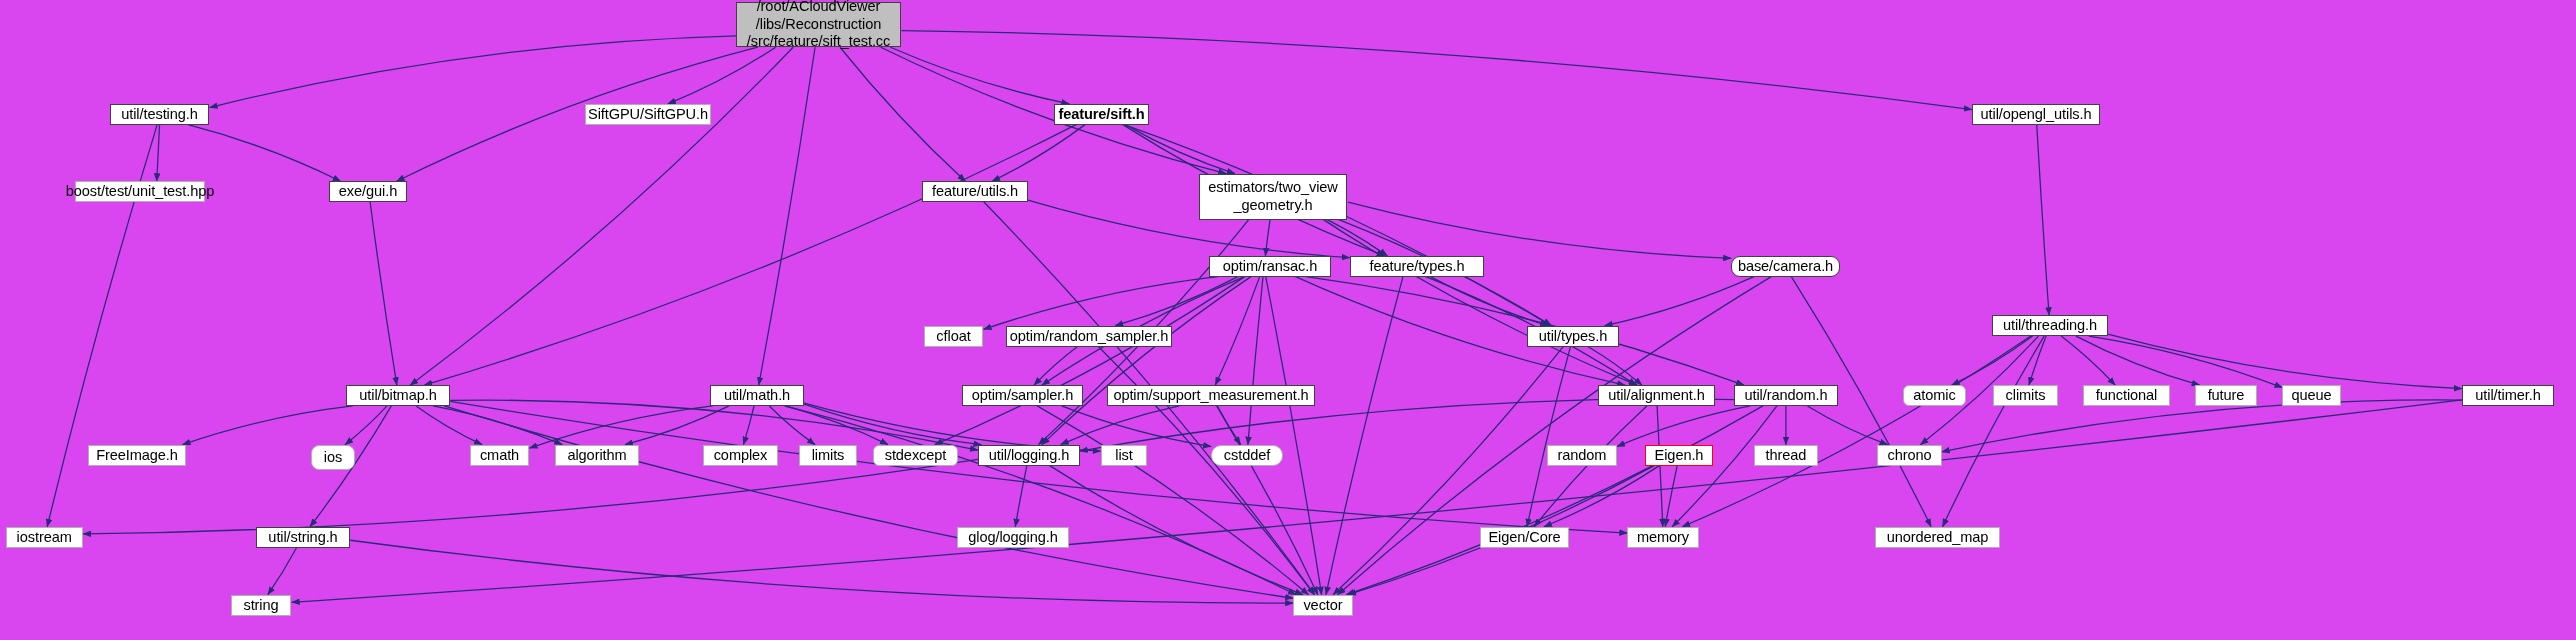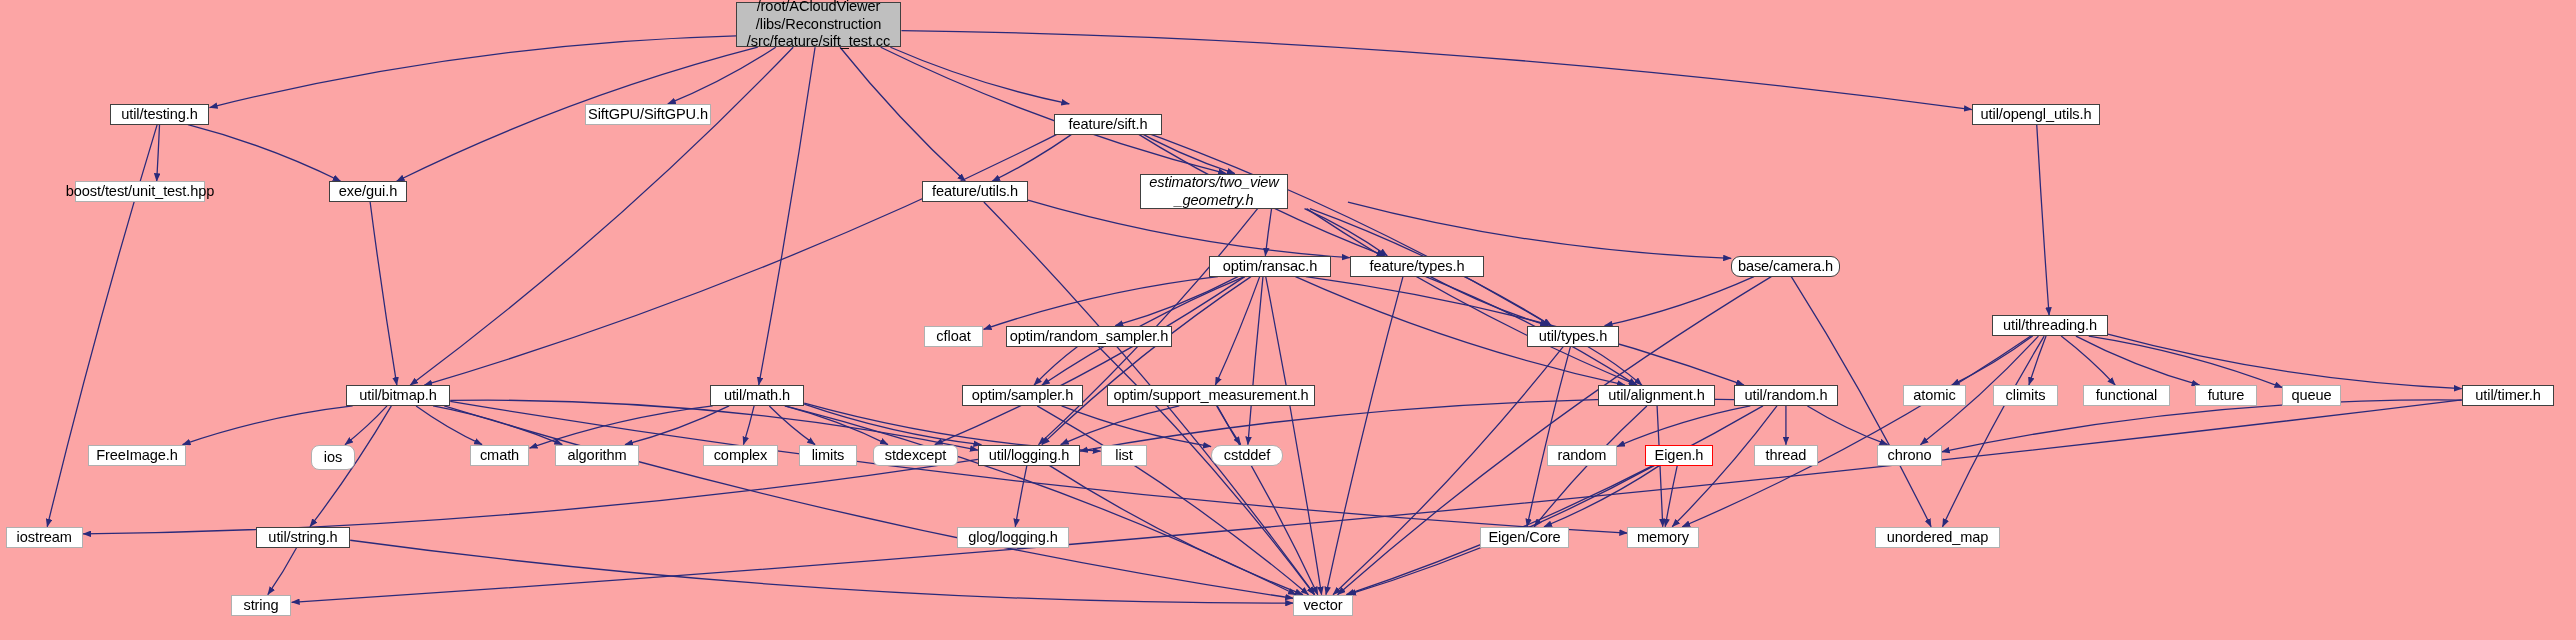--- a/index.html
+++ b/index.html
@@ -1,21 +1,21 @@
 <!DOCTYPE html>
 <html style="font-size:15px"><head>
 <meta charset="utf-8">
 <title>Include dependency graph</title>
 <style>
   html,body{margin:0;padding:0;background:#ffffff;}
   #graph-root{
     position:relative;
     width:2576px;
     height:641px;
-    background:#fca5a5;
+    background:#d946ef;
     font-family:"Liberation Sans", sans-serif;
     overflow:hidden;
   }
   #edge-layer{
     position:absolute;
     left:0;top:0;
     width:2576px;height:641px;
     pointer-events:none;
   }
   .node{
@@ -148,35 +148,35 @@
         <path d="M1776.9,493.0 Q1769.8,525.4 1764.1,558.0" marker-end="url(#arrow)"></path>
         <path d="M1752.9,493.0 Q1597.4,578.0 1428.1,630.0" marker-end="url(#arrow)"></path>
       </g>
   </svg>
   <div id="nodes-layer">
       <div class="node n-root two-line" style="left: 736px; top: 1.9px; width: 165px; height: 45px;">/root/ACloudViewer
 /libs/Reconstruction
 /src/feature/sift_test.cc</div>
       <div class="node n-local" style="left: 110px; top: 104px; width: 99px; height: 21px;">util/testing.h</div>
       <div class="node n-std" style="left: 585px; top: 104px; width: 126px; height: 21px;">SiftGPU/SiftGPU.h</div>
-      <div class="node n-local" style="left: 1054px; top: 114px; width: 108px; height: 21px;">feature/sift.h</div>
+      <div class="node n-local" style="left: 1054px; top: 104px; width: 95px; height: 21px; font-weight: bold;">feature/sift.h</div>
       <div class="node n-local" style="left: 1972px; top: 104px; width: 128px; height: 21px;">util/opengl_utils.h</div>
       <div class="node n-std" style="left: 75px; top: 181px; width: 130px; height: 21px;">boost/test/unit_test.hpp</div>
       <div class="node n-local" style="left: 329px; top: 181px; width: 78px; height: 21px;">exe/gui.h</div>
       <div class="node n-local" style="left: 922px; top: 181px; width: 106px; height: 21px;">feature/utils.h</div>
-      <div class="node n-local two-line" style="left: 1140px; top: 174px; width: 148px; height: 35px; font-style: italic;">estimators/two_view
+      <div class="node n-local two-line" style="left: 1199px; top: 174px; width: 148px; height: 46px;">estimators/two_view
 _geometry.h</div>
       <div class="node n-local" style="left: 1209px; top: 256px; width: 122px; height: 21px;">optim/ransac.h</div>
       <div class="node n-local" style="left: 1350px; top: 256px; width: 134px; height: 21px;">feature/types.h</div>
       <div class="node n-local" style="left: 1731px; top: 256px; width: 109px; height: 21px; border-radius: 9px;">base/camera.h</div>
       <div class="node n-local" style="left: 1992px; top: 315px; width: 116px; height: 21px;">util/threading.h</div>
       <div class="node n-std" style="left: 924px; top: 326px; width: 59px; height: 21px;">cfloat</div>
       <div class="node n-local" style="left: 1006px; top: 326px; width: 166px; height: 21px;">optim/random_sampler.h</div>
       <div class="node n-local" style="left: 1527px; top: 326px; width: 92px; height: 21px;">util/types.h</div>
-      <div class="node n-std" style="left: 1903px; top: 385px; width: 63px; height: 21px;">atomic</div>
+      <div class="node n-std" style="left: 1903px; top: 385px; width: 63px; height: 21px; border-radius: 6px;">atomic</div>
       <div class="node n-std" style="left: 1993px; top: 385px; width: 65px; height: 21px;">climits</div>
       <div class="node n-std" style="left: 2083px; top: 385px; width: 87px; height: 21px;">functional</div>
       <div class="node n-std" style="left: 2195px; top: 385px; width: 62px; height: 21px;">future</div>
       <div class="node n-std" style="left: 2282px; top: 385px; width: 59px; height: 21px;">queue</div>
       <div class="node n-local" style="left: 2462px; top: 385px; width: 92px; height: 21px;">util/timer.h</div>
       <div class="node n-local" style="left: 346px; top: 385px; width: 104px; height: 21px;">util/bitmap.h</div>
       <div class="node n-local" style="left: 710px; top: 385px; width: 94px; height: 21px;">util/math.h</div>
       <div class="node n-local" style="left: 962px; top: 385px; width: 121px; height: 21px;">optim/sampler.h</div>
       <div class="node n-local" style="left: 1107px; top: 385px; width: 208px; height: 21px;">optim/support_measurement.h</div>
       <div class="node n-local" style="left: 1598px; top: 385px; width: 117px; height: 21px;">util/alignment.h</div>

